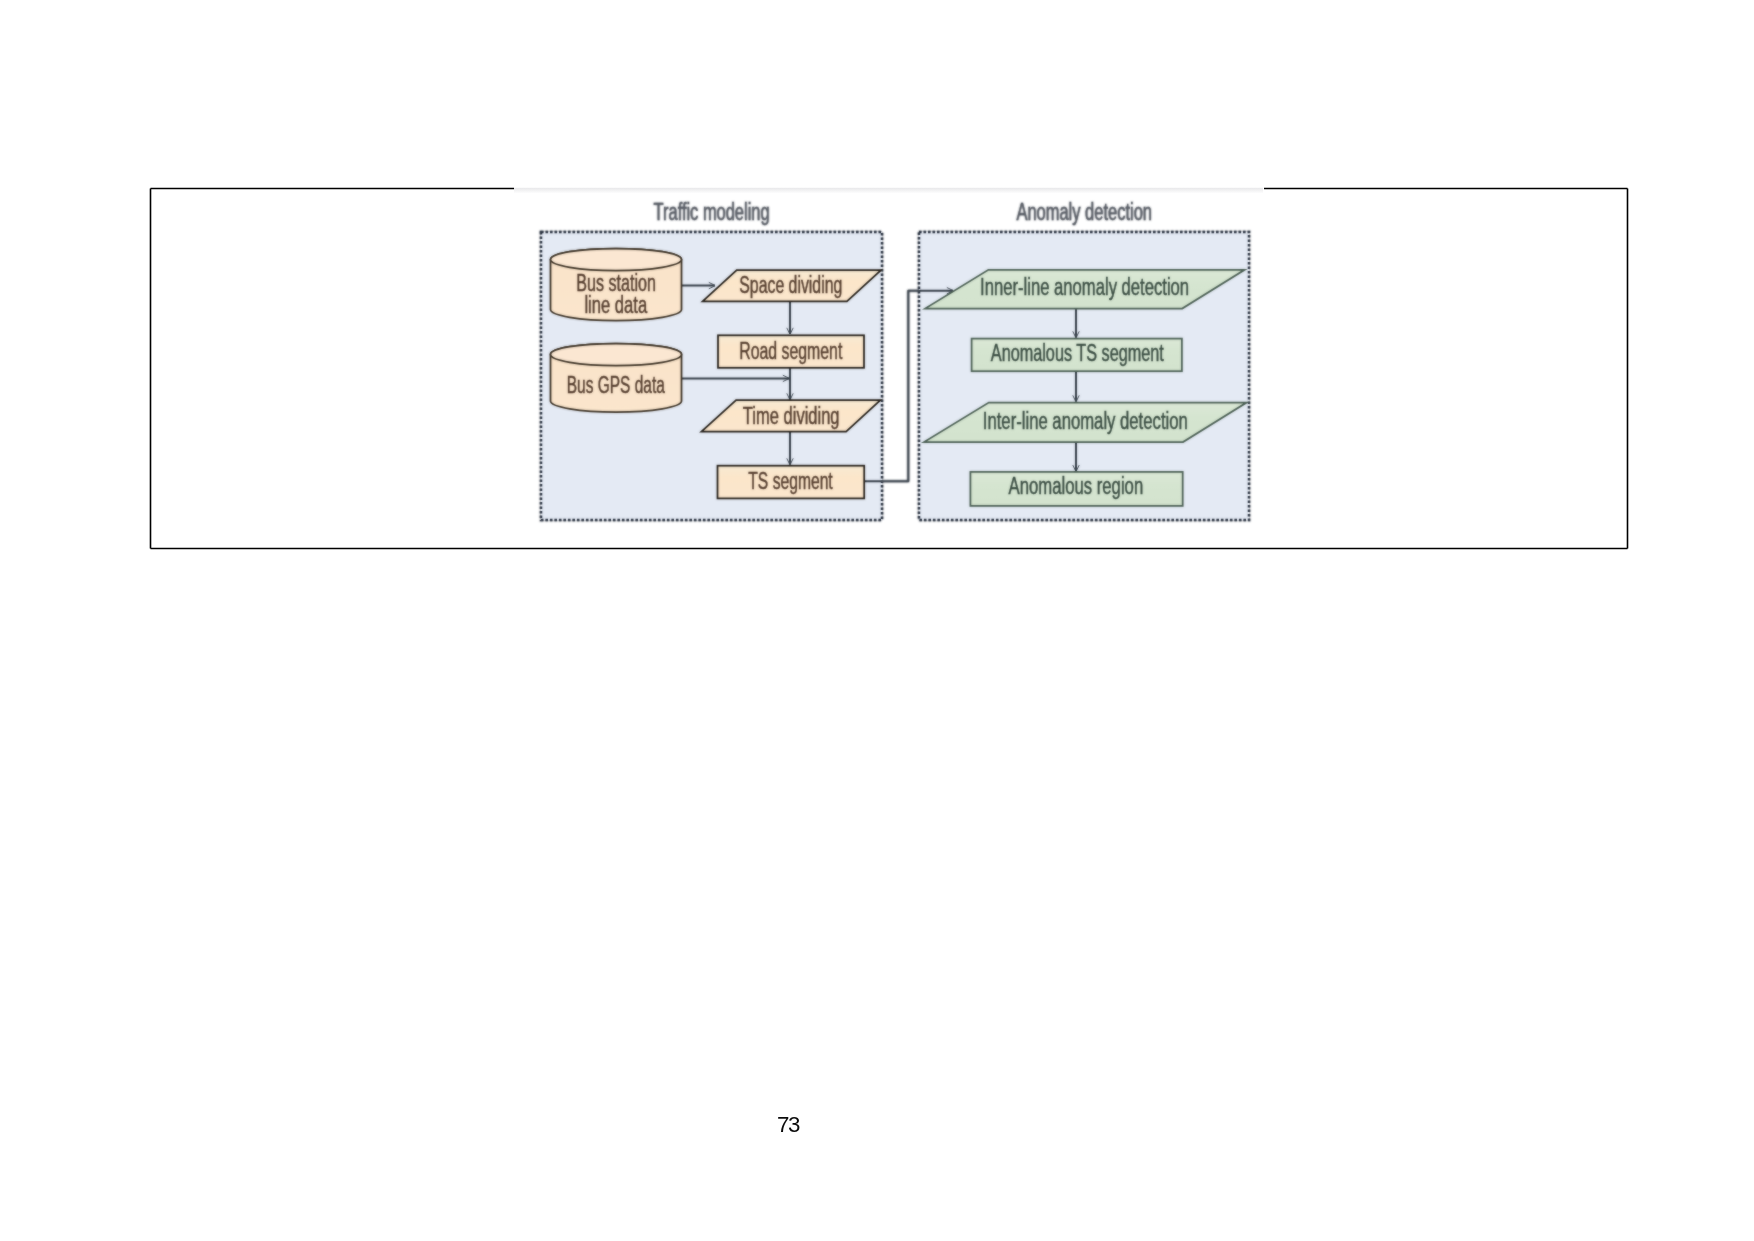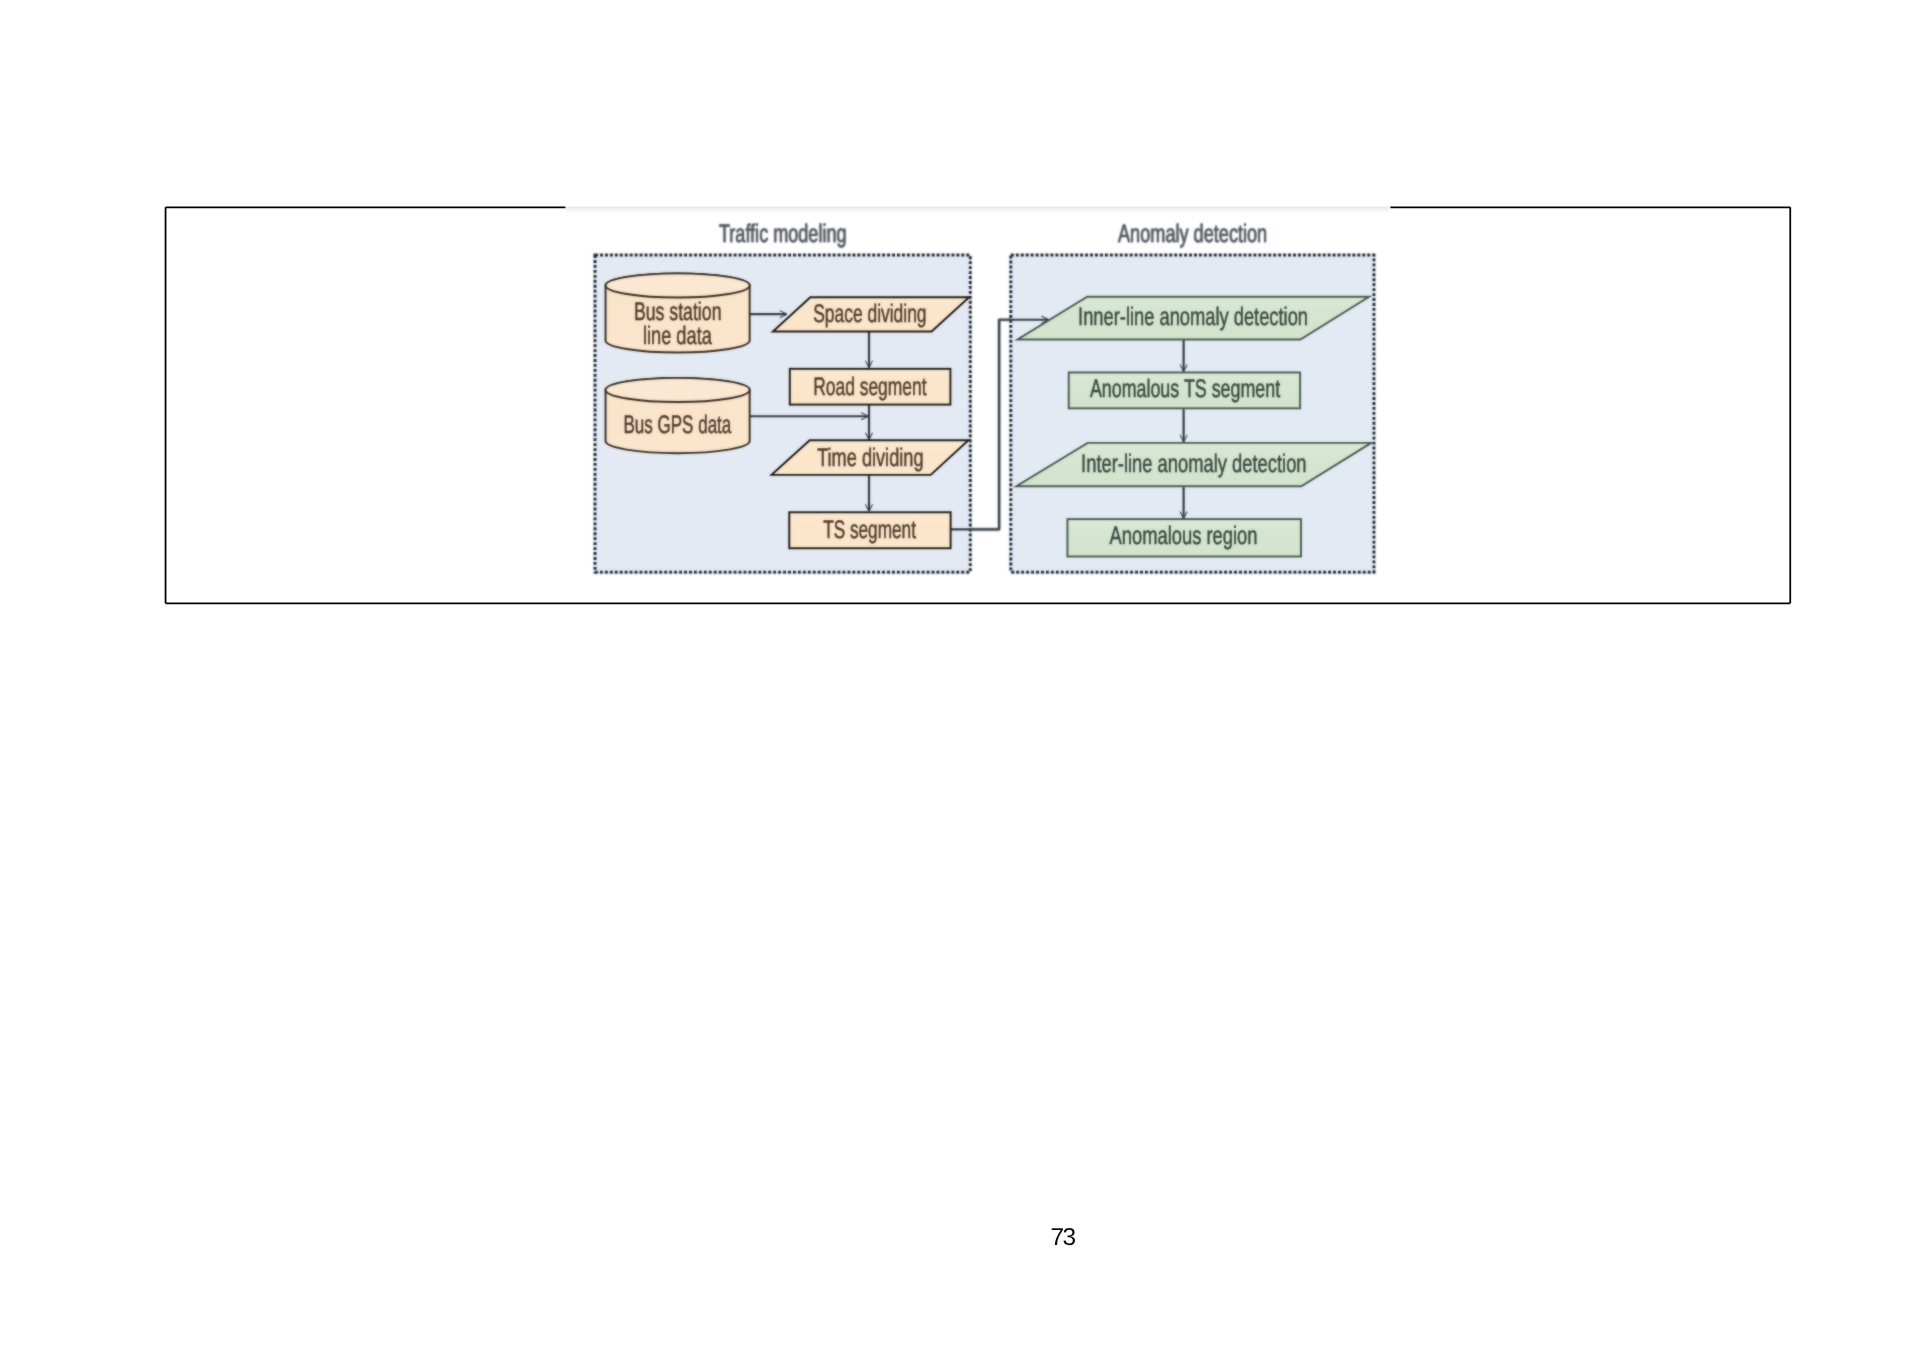--- a/index.html
+++ b/index.html
@@ -1,20 +1,20 @@
 <!DOCTYPE html>
 <html><head>
 <meta charset="utf-8">
 <title>Figure page</title>
 <style>
   html,body{margin:0;padding:0;}
   body{width:1754px;height:1241px;background:#ffffff;font-family:"Liberation Sans",sans-serif;overflow:hidden;position:relative;}
   #page{position:absolute;inset:0;}
   #fig{position:absolute;left:0;top:0;}
-  #pageno{position:absolute;left:777px;top:1114.3px;width:200px;text-align:right;font-family:"Liberation Sans",sans-serif;font-size:22.3px;line-height:22px;color:#0b0b0b;letter-spacing:-1.4px;white-space:nowrap;}
+  #pageno{position:absolute;left:777px;top:1114.3px;width:200px;text-align:left;font-family:"Liberation Sans",sans-serif;font-size:22.3px;line-height:22px;color:#0b0b0b;letter-spacing:-1.4px;white-space:nowrap;}
   text{font-family:"Liberation Sans",sans-serif;text-anchor:middle;}
   .glabel{font-size:23px;fill:#4e535c;stroke:#4e535c;stroke-width:0.35px;paint-order:stroke;}
   .tOrange{font-size:23px;fill:#50392a;stroke:#50392a;stroke-width:0.45px;paint-order:stroke;}
   .tGreen{font-size:23px;fill:#35483e;stroke:#35483e;stroke-width:0.45px;paint-order:stroke;}
 </style>
 </head>
 <body>
 
 <div id="page">
   <svg id="fig" width="1754" height="1241" viewBox="0 0 1754 1241">

